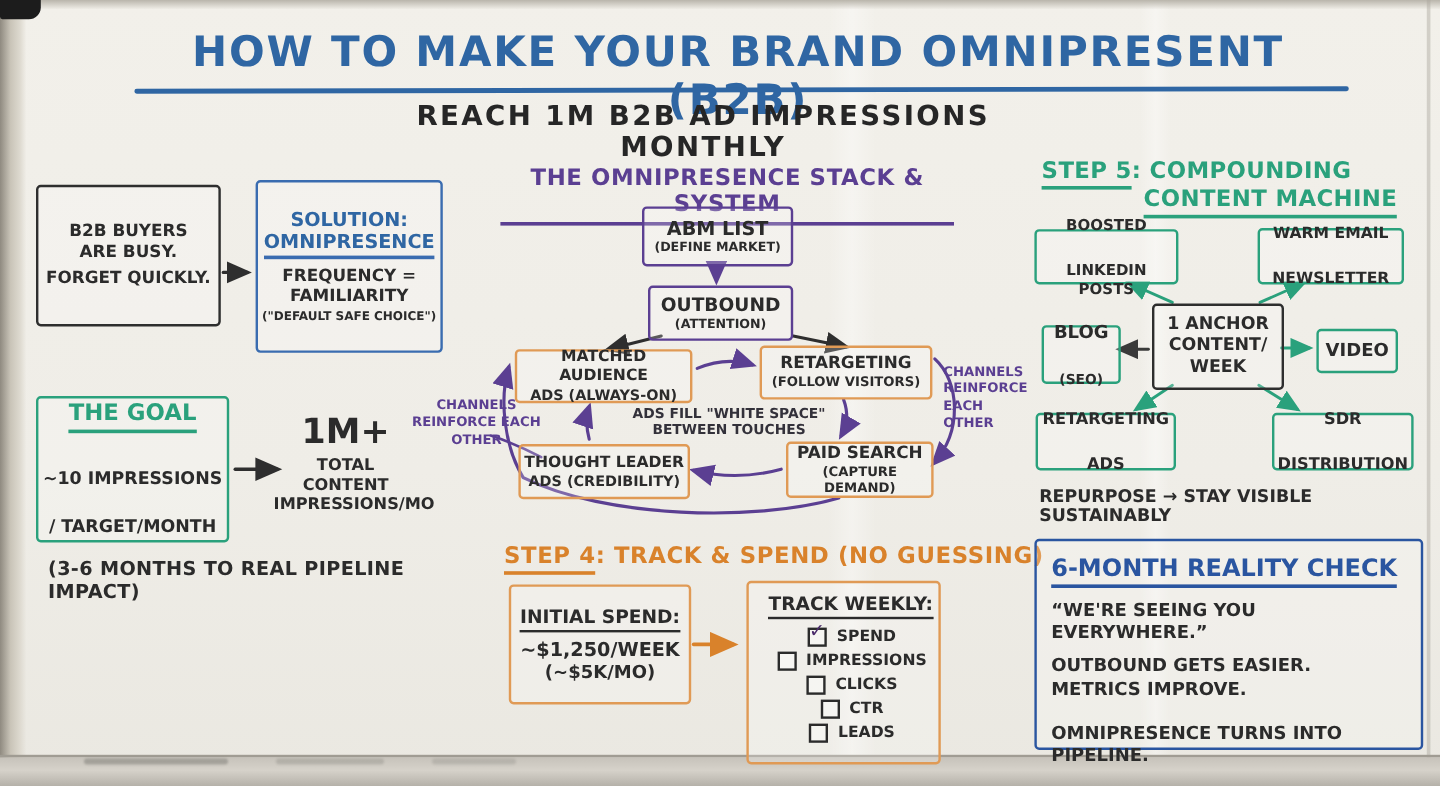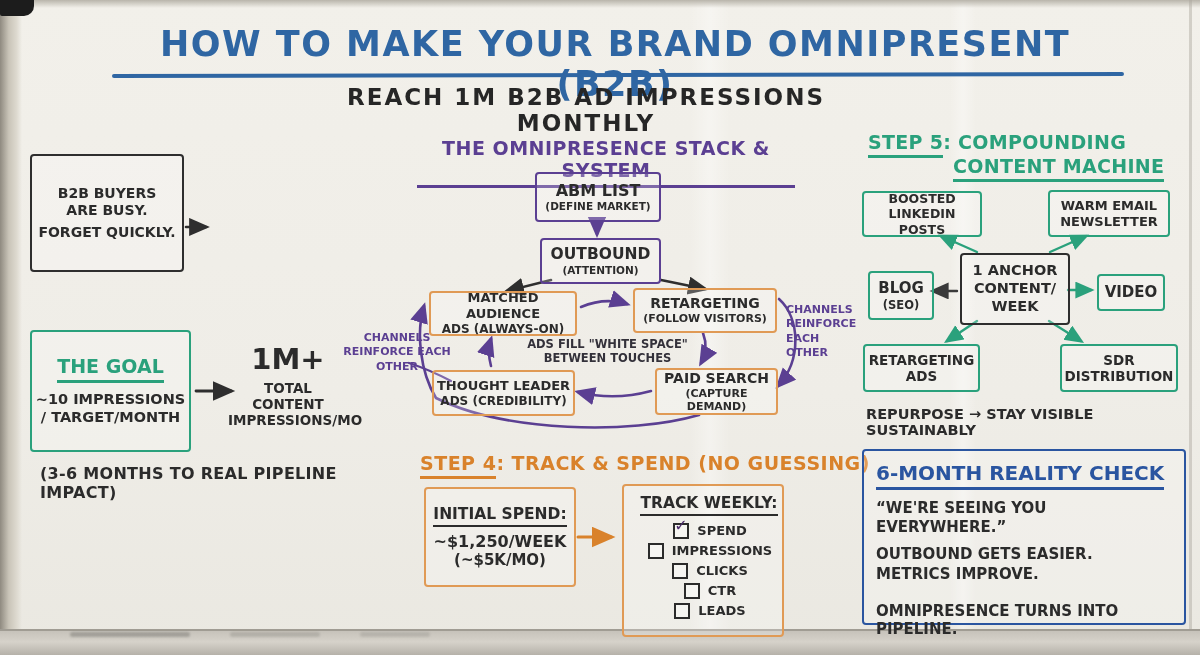--- a/index.html
+++ b/index.html
@@ -23,21 +23,21 @@
   .sheen{position:absolute;top:0;height:655px;background:linear-gradient(90deg,rgba(255,255,255,0),rgba(255,255,255,.35),rgba(255,255,255,0));}
 
   svg.arrows{position:absolute;left:0;top:0;z-index:1;pointer-events:none;}
   .content{position:absolute;left:0;top:0;width:1200px;height:655px;z-index:2;}
 
   .box{position:absolute;border:2.5px solid #2b2b2b;border-radius:4px;
     display:flex;flex-direction:column;align-items:center;justify-content:center;
     text-align:center;line-height:1.22;background:rgba(255,255,255,.22);}
   .b-black{border-color:#2e2e2e;}
   .b-blue{border-color:#3a6cb0;}
-  .b-green{border-color:#2aa17c;}
+  .b-green{border-color:#2aa17c;gap:22px;}
   .b-purple{border-color:#5b3f92;}
   .b-orange{border-color:#e09a55;}
   .b-navy{border-color:#2a55a0;}
 
   .c-blue{color:#2f66a3;} .c-red{color:#b23a3c;} .c-green{color:#2aa17c;}
   .c-purple{color:#5b3f92;} .c-orange{color:#d9822b;} .c-navy{color:#2a55a0;}
 
   .bold{font-weight:bold;}
   .ul-red{border-bottom:3px solid #b23a3c;padding-bottom:1px;}
   .ul-blue{border-bottom:3px solid #3a6cb0;padding-bottom:1px;}
@@ -107,20 +107,27 @@
     <div class="title">HOW TO MAKE YOUR BRAND OMNIPRESENT (B2B)</div>
     <div class="title-rule"></div>
     <div class="subtitle">REACH 1M B2B AD IMPRESSIONS MONTHLY</div>
 
     <div class="box b-black" style="left:30px;top:154px;width:150px;height:114px;">
       <div class="bold" style="font-size:14px;">B2B BUYERS</div>
       <div class="bold" style="font-size:14px;margin-bottom:4px;">ARE BUSY.</div>
       <div class="bold" style="font-size:14px;">FORGET QUICKLY.</div>
     </div>
 
+    <div class="box b-blue" style="left:213px;top:150px;width:152px;height:140px;">
+      <div class="bold c-blue" style="font-size:16px;">SOLUTION:</div>
+      <div class="bold c-blue ul-blue" style="font-size:16px;margin-bottom:6px;">OMNIPRESENCE</div>
+      <div class="bold" style="font-size:14px;">FREQUENCY =</div>
+      <div class="bold" style="font-size:14px;">FAMILIARITY</div>
+      <div class="bold" style="font-size:10px;margin-top:3px;">("DEFAULT SAFE CHOICE")</div>
+    </div>
 
     <div class="box b-green" style="left:30px;top:330px;width:157px;height:118px;">
       <div class="bold c-green ul-green" style="font-size:19px;margin-bottom:8px;">THE GOAL</div>
       <div class="bold" style="font-size:14.5px;">~10 IMPRESSIONS</div>
       <div class="bold" style="font-size:14.5px;">/ TARGET/MONTH</div>
     </div>
 
     <div class="abs" style="left:228px;top:342px;width:120px;text-align:center;">
       <div class="bold" style="font-size:29px;">1M+</div>
       <div class="bold" style="font-size:13.5px;margin-top:4px;">TOTAL CONTENT</div>

